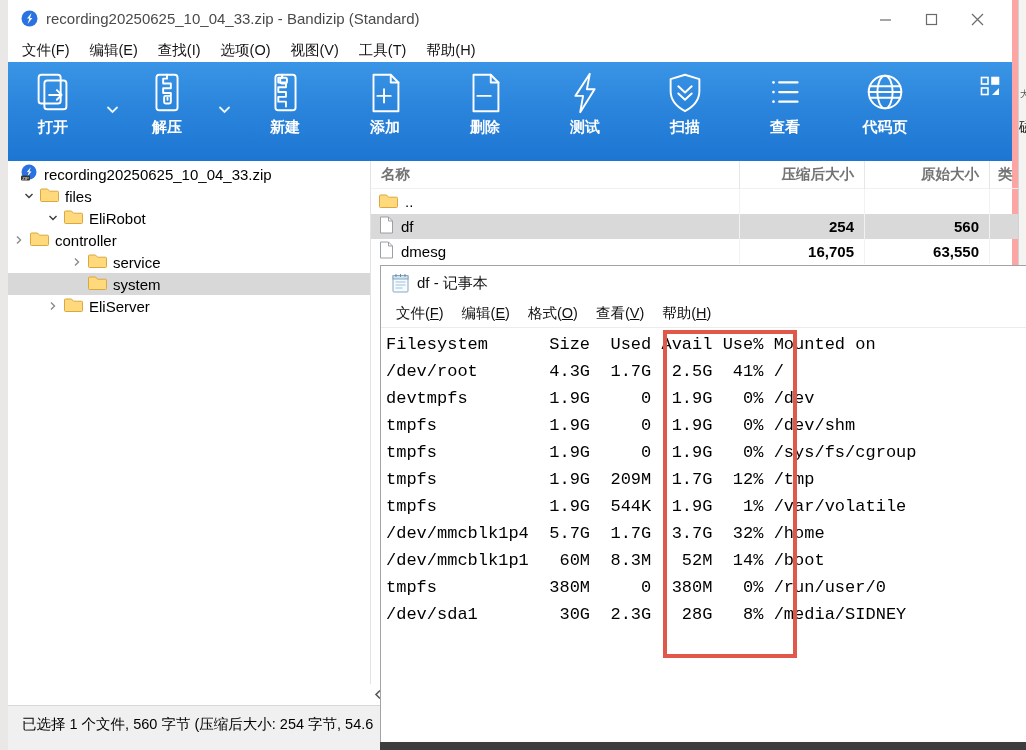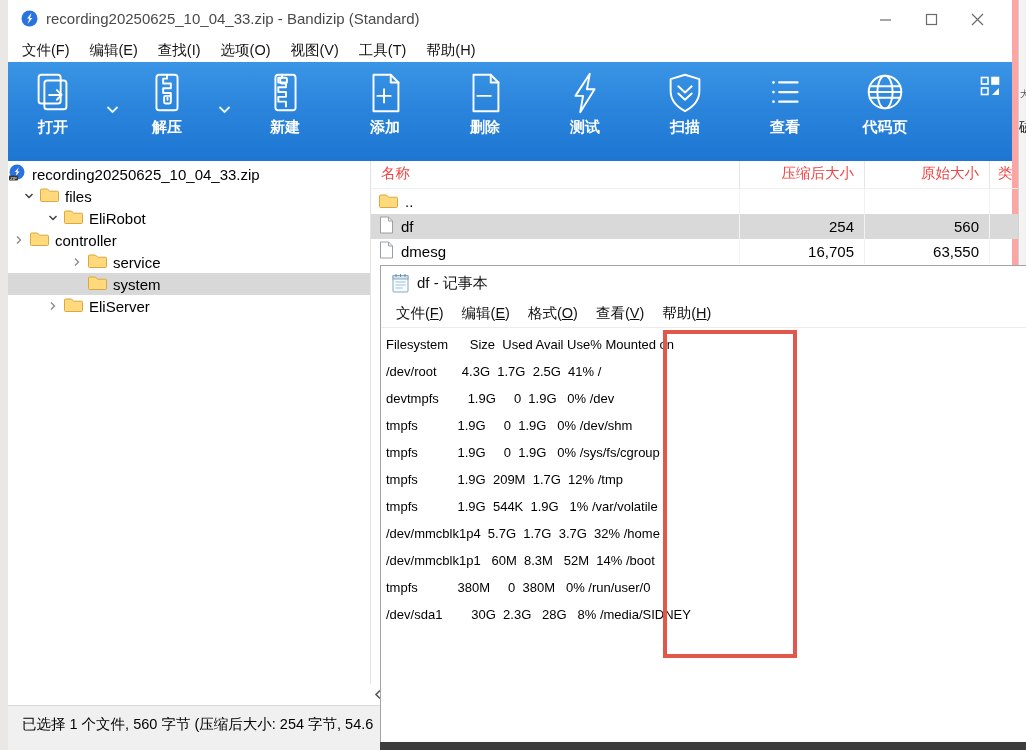--- a/index.html
+++ b/index.html
@@ -36,48 +36,48 @@
   
   #bz-main { position:absolute; left:0; top:160px; width:100%; height:523px; background:#fff; border-top:1px solid #1d76d2; }
   #tree-pane { position:absolute; left:0; top:2px; width:362px; height:521px; overflow:hidden; }
   .trow { position:relative; height:22px; display:flex; align-items:center; font-size:15px; color:#000; white-space:nowrap; }
   .trow.sel { background:#d8d8d8; }
   .tchevbox { width:22px; height:22px; display:flex; align-items:center; justify-content:center; flex:none; }
   .ficon { margin-right:6px; flex:none; }
   #pane-divider { position:absolute; left:362px; top:0; width:1px; height:523px; background:#e3e3e3; }
 
   #list-pane { position:absolute; left:363px; top:0; width:647px; height:523px; overflow:hidden; }
-  #list-header { display:flex; height:28px; border-bottom:1px solid #f0f0f0; align-items:flex-end; font-size:14.5px; color:#ef4444; }
+  #list-header { display:flex; height:28px; border-bottom:1px solid #f0f0f0; align-items:center; font-size:14.5px; color:#737373;font-weight:bold; }
   .hc { height:28px; line-height:27px; border-right:1px solid #e4e6ea; overflow:hidden; }
   .hc.name { width:369px; padding-left:10px; }
   .hc.num  { width:125px; text-align:right; padding-right:10px; }
   .hc.type { width:28px; border-right:none; padding-left:8px; }
   .lrow { display:flex; height:25px; align-items:center; font-size:15px; color:#000; }
   .lrow.sel { background:#d9d9d9;align-items:flex-end; }
   .lc { height:25px; display:flex; align-items:center; overflow:hidden; }
   .lc.name { width:369px; padding-left:8px; border-right:1px solid #f1f2f4; }
-  .lc.num { width:125px; justify-content:flex-end; padding-right:10px; border-right:1px solid #f1f2f4; }
+  .lc.num { width:125px; justify-content:flex-end; padding-right:10px; border-right:1px solid #f1f2f4;font-weight:bold; }
   .lc.type { width:28px; border-right:none; }
   .lc .ficon, .lc .fileicon { margin-right:7px; }
 
   #hscroll-left { position:absolute; left:363px; top:686px; width:14px; height:16px; display:flex; align-items:center; justify-content:center; }
 
   #bz-status { position:absolute; left:0; top:705px; width:100%; height:45px; background:#f0f0f0; border-top:1px solid #d8d8d8; }
   #bz-status .stext { position:absolute; left:14px; top:9px; font-size:14.5px; color:#000; white-space:nowrap; width:990px; overflow:hidden; }
 
   
   #np { position:absolute; left:380px; top:265px; width:646px; height:569px; background:#fff; border:1px solid #a3a3a3; border-right:none; z-index:10; overflow:hidden; }
   #np-titlebar { position:relative; height:34px; background:#fff; }
   #np-title { position:absolute; left:36px; top:0; line-height:34px; font-size:15px; color:#111; }
   #np-icon { position:absolute; left:11px; top:7px; }
   #np-menubar { display:flex; height:28px; border-bottom:1px solid #ececec; padding-left:6px; }
   #np-menubar .mitem { padding:0 9px; line-height:26px; font-size:14.5px; color:#111; white-space:nowrap; }
   #np-menubar .ul { text-decoration:underline; }
   #np-text { padding:3px 0 0 5px; }
-  .dfline { height:27px; line-height:27px; font-family:Liberation Sans, sans-serif; font-size:13px; color:#000; white-space:pre; }
+  .dfline { height:27px; line-height:27px; font-family:Liberation Mono, monospace; font-size:17px; color:#000; white-space:pre; }
 
   #np-bottom-strip { position:absolute; left:380px; top:742px; width:646px; height:8px; background:#3d3d3d; z-index:11; }
 
   
   #red-annotation { position:absolute; left:663px; top:330px; width:134px; height:328px; border:4px solid #e15749; z-index:50; }
 </style>
 </head>
 <body>
 
 <div id="screen">
@@ -226,21 +226,21 @@
           <rect x="1.5" y="1.5" width="6.5" height="6.5"></rect>
             <rect x="12" y="1.5" width="6.5" height="6.5" fill="#fff"></rect>
           <rect x="1.5" y="12" width="6.5" height="6.5"></rect>
             <path d="M19 12 v7 h-7 z" fill="#fff" stroke="none"></path>
         </svg>
       </div>
     </div>
 
     <div id="bz-main">
       <div id="tree-pane">
-        <div class="trow" style="">
+        <div class="trow" style="padding-left:12px">
           <span class="ficon">
             <svg width="18" height="18" viewBox="0 0 18 18">
                 <circle cx="9" cy="8" r="7.5" fill="#2a72e0"></circle>
                 <path d="M10.8 3.2 L6.8 8 h2.1 L7.3 12.8 L11.5 7.6 H9.4 z" fill="#fff"></path>
                 <rect x="1" y="11.5" width="9" height="5" rx="1" fill="#333"></rect>
                 <text x="5.5" y="15.6" font-size="4.2" fill="#fff" text-anchor="middle" font-family="Liberation Sans,sans-serif">ZIP</text>
               </svg>
           </span>
           <span>recording20250625_10_04_33.zip</span>
         </div>

